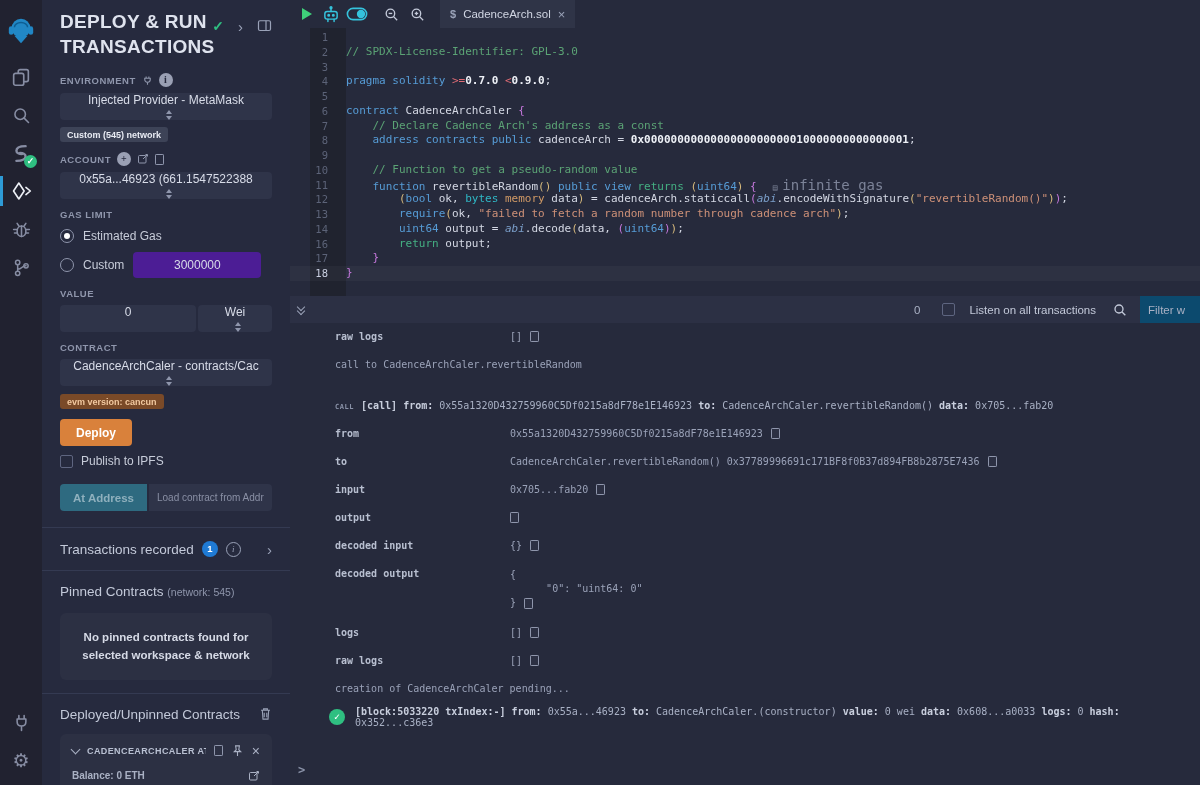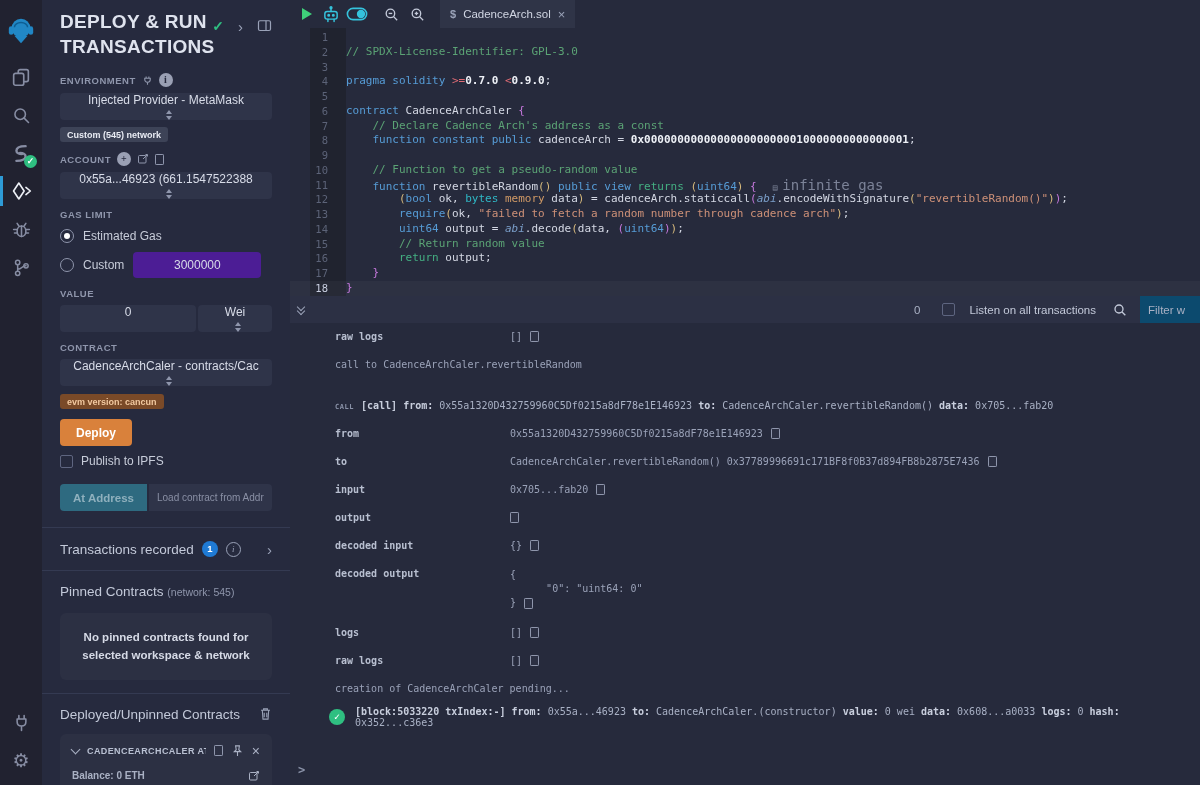--- a/index.html
+++ b/index.html
@@ -406,28 +406,27 @@
     <div class="editor">
       <div class="gutter-bg"></div>
       <div>
           <div class="code-line"><span class="ln">1</span><span class="lc"></span></div>
           <div class="code-line"><span class="ln">2</span><span class="lc"><span class="tk-c">// SPDX-License-Identifier: GPL-3.0</span></span></div>
           <div class="code-line"><span class="ln">3</span><span class="lc"></span></div>
           <div class="code-line"><span class="ln">4</span><span class="lc"><span class="tk-k">pragma solidity </span><span class="tk-r">&gt;=</span><span class="tk-n">0.7.0 </span><span class="tk-r">&lt;</span><span class="tk-n">0.9.0</span><span class="tk-w">;</span></span></div>
           <div class="code-line"><span class="ln">5</span><span class="lc"></span></div>
           <div class="code-line"><span class="ln">6</span><span class="lc"><span class="tk-k">contract </span><span class="tk-w">CadenceArchCaler </span><span class="tk-p">{</span></span></div>
           <div class="code-line"><span class="ln">7</span><span class="lc"><span class="tk-c">    // Declare Cadence Arch's address as a const</span></span></div>
-          <div class="code-line"><span class="ln">8</span><span class="lc"><span class="tk-w">    </span><span class="tk-k">function constant public </span><span class="tk-w">cadenceArch = </span><span class="tk-n">0x0000000000000000000000010000000000000001</span><span class="tk-w">;</span></span></div>
+          <div class="code-line"><span class="ln">8</span><span class="lc"><span class="tk-w">    </span><span class="tk-k">address contracts public </span><span class="tk-w">cadenceArch = </span><span class="tk-n">0x0000000000000000000000010000000000000001</span><span class="tk-w">;</span></span></div>
           <div class="code-line"><span class="ln">9</span><span class="lc"></span></div>
           <div class="code-line"><span class="ln">10</span><span class="lc"><span class="tk-c">    // Function to get a pseudo-random value</span></span></div>
           <div class="code-line"><span class="ln">11</span><span class="lc"><span class="tk-k">    function </span><span class="tk-w">revertibleRandom</span><span class="tk-g">()</span><span class="tk-k"> public view </span><span class="tk-gn">returns </span><span class="tk-g">(</span><span class="tk-k">uint64</span><span class="tk-g">) </span><span class="tk-p">{</span><span class="tk-gas">infinite gas</span></span></div>
           <div class="code-line"><span class="ln">12</span><span class="lc"><span class="tk-w">        </span><span class="tk-g">(</span><span class="tk-k">bool</span><span class="tk-w"> ok, </span><span class="tk-t">bytes</span><span class="tk-w"> </span><span class="tk-m">memory</span><span class="tk-w"> data</span><span class="tk-g">)</span><span class="tk-w"> = cadenceArch.staticcall</span><span class="tk-p">(</span><span class="tk-i">abi</span><span class="tk-w">.encodeWithSignature</span><span class="tk-g">(</span><span class="tk-s">"revertibleRandom()"</span><span class="tk-g">)</span><span class="tk-p">)</span><span class="tk-w">;</span></span></div>
           <div class="code-line"><span class="ln">13</span><span class="lc"><span class="tk-k">        require</span><span class="tk-g">(</span><span class="tk-w">ok, </span><span class="tk-s">"failed to fetch a random number through cadence arch"</span><span class="tk-g">)</span><span class="tk-w">;</span></span></div>
           <div class="code-line"><span class="ln">14</span><span class="lc"><span class="tk-k">        uint64</span><span class="tk-w"> output = </span><span class="tk-i">abi</span><span class="tk-w">.decode</span><span class="tk-g">(</span><span class="tk-w">data, </span><span class="tk-p">(</span><span class="tk-k">uint64</span><span class="tk-p">)</span><span class="tk-g">)</span><span class="tk-w">;</span></span></div>
-          <div class="code-line"><span class="ln">15</span><span class="lc"><span class="tk-c">        // Return random value</span></span></div>
           <div class="code-line"><span class="ln">16</span><span class="lc"><span class="tk-gn">        return</span><span class="tk-w"> output;</span></span></div>
           <div class="code-line"><span class="ln">17</span><span class="lc"><span class="tk-p">    }</span></span></div>
           <div class="code-line active"><span class="ln">18</span><span class="lc"><span class="tk-p">}</span></span></div>
         </div>
     </div>
 
     <div class="term-head">
       <span class="dbl-chev">
           <span></span>
           <span></span>

